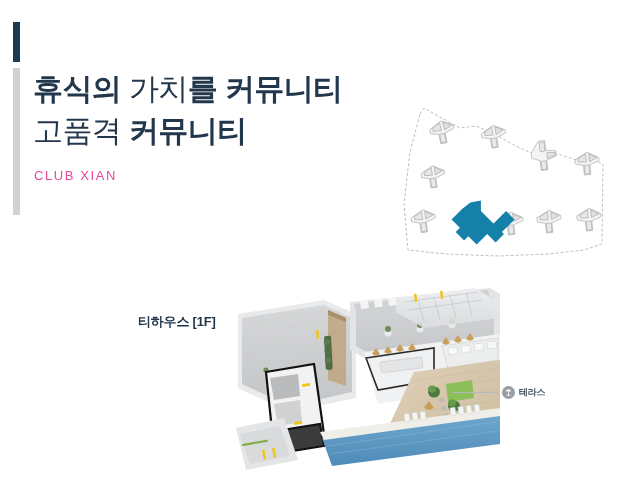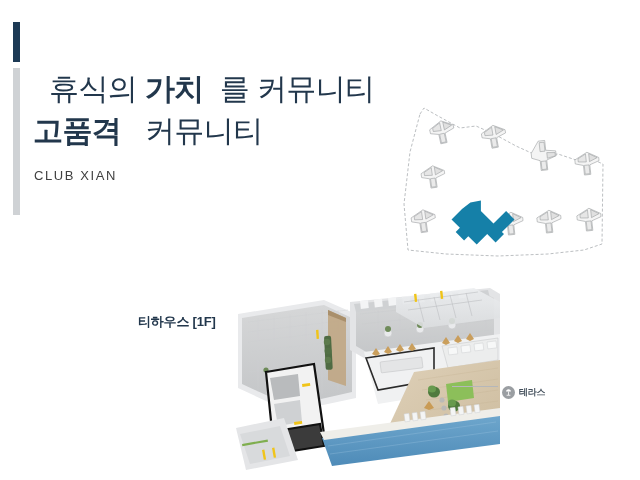--- a/index.html
+++ b/index.html
@@ -41,30 +41,30 @@
     top: 68px;
     width: 360px;
   }
   .head-line {
     font-size: 30px;
     line-height: 42px;
     color: #22374c;
     white-space: nowrap;
     letter-spacing: -0.6px;
   }
-  .head-line .thin { font-weight: 400; margin-left: 16px; }
-  .head-line .bold { font-weight: 700; margin-top: 36px; }
+  .head-line .thin { font-weight: 700; }
+  .head-line .bold { font-weight: 400; margin-top: 36px; }
 
   #subtitle {
     position: absolute;
     left: 34px;
     top: 168px;
     font-size: 13px;
     letter-spacing: 1.6px;
-    color: #404040;
+    color: #ec4899;
     font-weight: 400;
   }
 
   
   #site-plan {
     position: absolute;
     left: 398px;
     top: 104px;
     width: 210px;
     height: 168px;
@@ -89,20 +89,21 @@
     height: 185px;
   }
   #floorplan-render svg { display: block; }
 
   
   #callout-terrace {
     position: absolute;
     left: 452px;
     top: 386px;
     display: flex;
+    align-items: center;
     gap: 4px;
   }
   #callout-leader {
     width: 46px;
     height: 1px;
     background: #b5b7ba;
   }
   #callout-badge {
     width: 13px;
     height: 13px;

